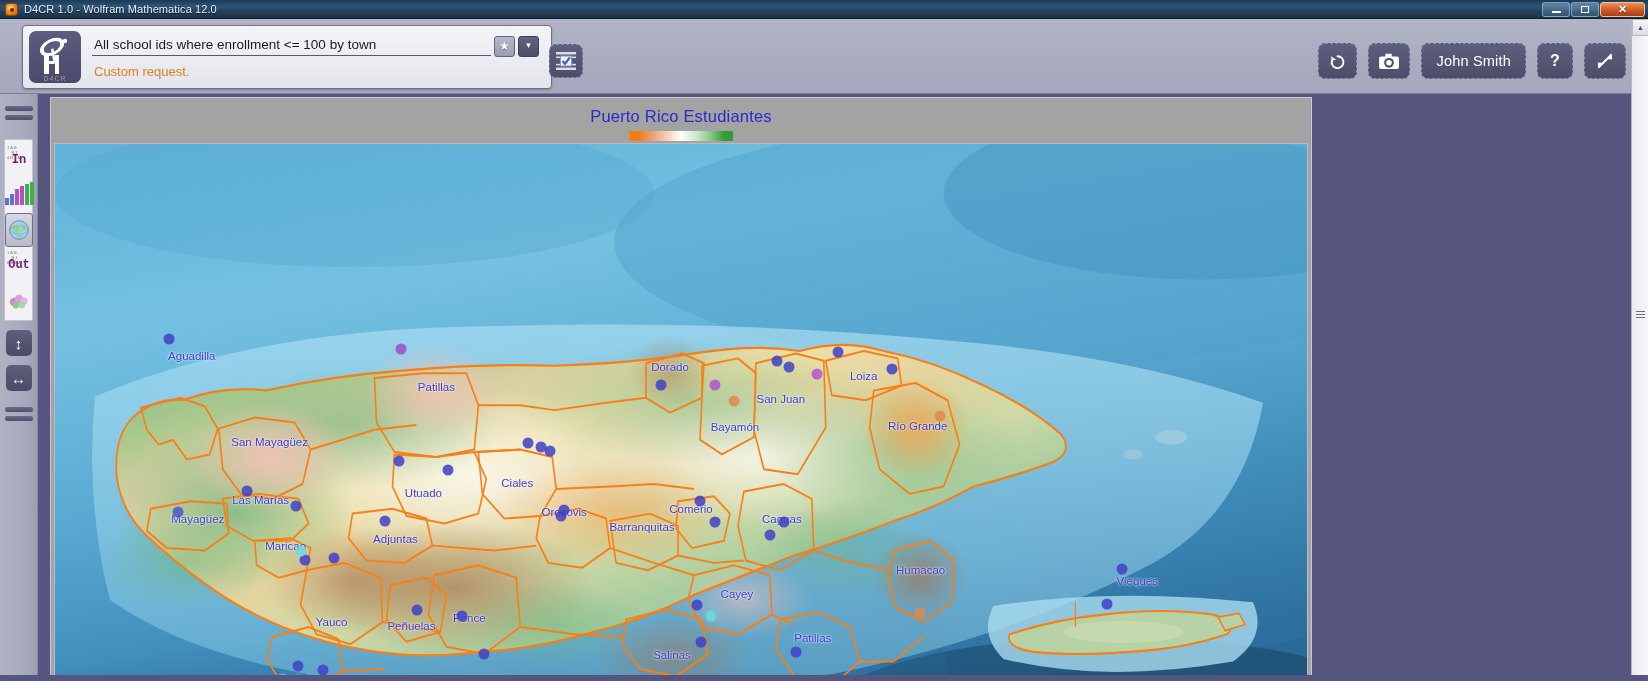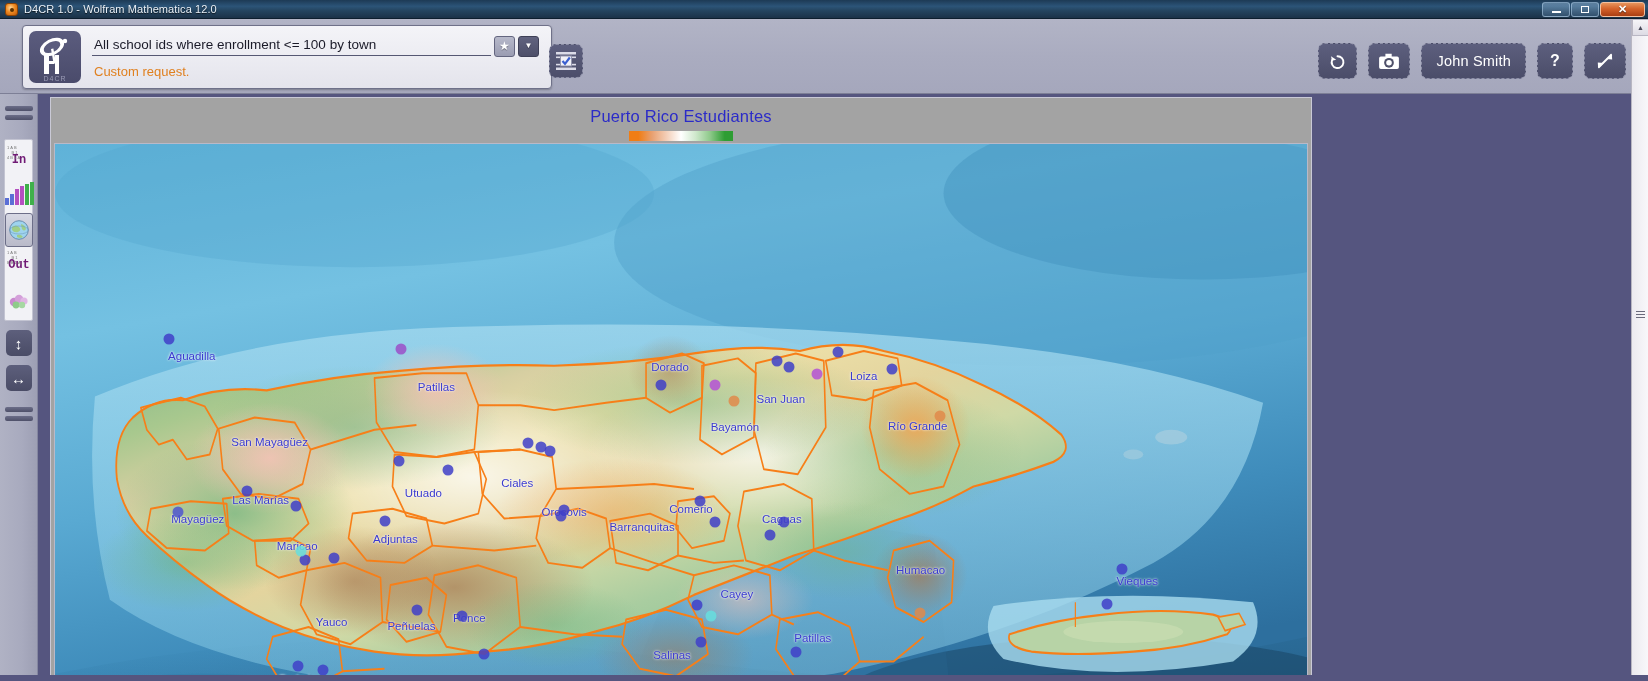--- a/index.html
+++ b/index.html
@@ -607,21 +607,21 @@
             <ellipse cx="1080" cy="252" rx="10" ry="4" fill="#a8cdde" opacity="0.6"></ellipse>
             <ellipse cx="430" cy="470" rx="14" ry="5" fill="#8fc6e0" opacity="0.5"></ellipse>
           </svg>
 
           <div id="town-layer">
               <div class="town-label" style="left: 10.925%; top: 34.4%;">Aguadilla</div>
               <div class="town-label" style="left: 30.4625%; top: 39.4%;">Patillas</div>
               <div class="town-label" style="left: 17.1451%; top: 48.4%;">San Mayagüez</div>
               <div class="town-label" style="left: 16.4274%; top: 57.8%;">Las Marías</div>
               <div class="town-label" style="left: 11.4035%; top: 60.8%;">Mayagüez</div>
-              <div class="town-label" style="left: 18.4211%; top: 65.2%; padding-left: 23px;">Maricao</div>
+              <div class="town-label" style="left: 18.4211%; top: 65.2%;">Maricao</div>
               <div class="town-label" style="left: 29.4258%; top: 56.6%;">Utuado</div>
               <div class="town-label" style="left: 27.193%; top: 64.2%;">Adjuntas</div>
               <div class="town-label" style="left: 36.9218%; top: 55%;">Ciales</div>
               <div class="town-label" style="left: 40.6699%; top: 59.8%;">Orocovis</div>
               <div class="town-label" style="left: 49.1228%; top: 36.2%;">Dorado</div>
               <div class="town-label" style="left: 53.1898%; top: 46%; padding-left: 28px;">Bayamón</div>
               <div class="town-label" style="left: 57.9745%; top: 41.4%; text-align: right;">San Juan</div>
               <div class="town-label" style="left: 64.5933%; top: 37.6%;">Loiza</div>
               <div class="town-label" style="left: 68.8995%; top: 45.8%;">Río Grande</div>
               <div class="town-label" style="left: 50.7974%; top: 59.2%;">Comerio</div>

